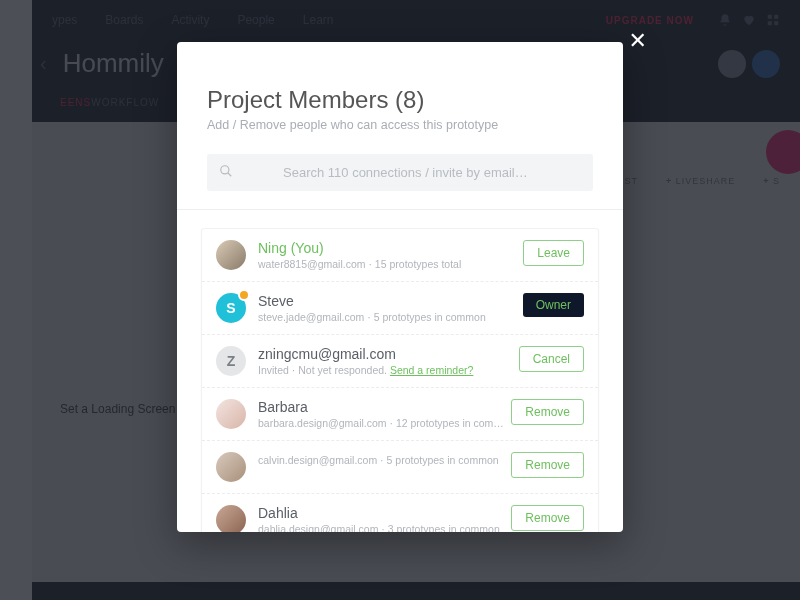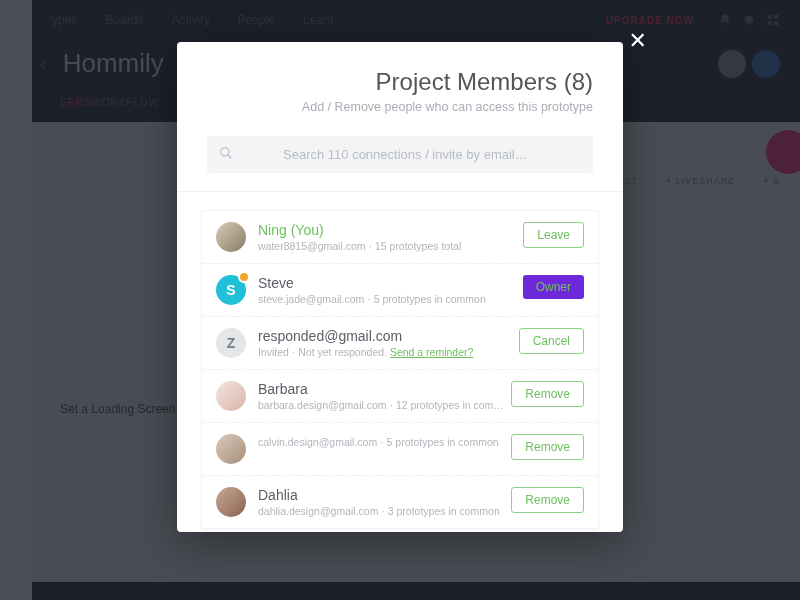--- a/index.html
+++ b/index.html
@@ -24,21 +24,21 @@
 .toolbarstrip { position: absolute; top: 54px; right: 20px; color: #888; font-size: 9px; letter-spacing: 1px; display: flex; gap: 28px; }
 .loading-screen { position: absolute; top: 280px; left: 28px; color: #4a4a4a; font-size: 12px; }
 .pinkfab { position: absolute; top: 8px; right: -10px; width: 44px; height: 44px; border-radius: 50%; background: #ff2f7a; }
 
 
 .overlay { position: absolute; inset: 0; background: rgba(25,30,38,.78); }
 
 
 .modal { position: absolute; top: 42px; left: 177px; width: 446px; height: 490px; background: #fff; border-radius: 4px; box-shadow: 0 12px 40px rgba(0,0,0,.35); display: flex; flex-direction: column; }
 .modal-close { position: absolute; top: -14px; right: -24px; color: #fff; font-size: 22px; cursor: pointer; }
-.modal-head { text-align: right; padding: 26px 30px 18px; }
+.modal-head { text-align: left; padding: 26px 30px 18px; margin-top: 18px; }
 .modal-title { font-size: 24px; font-weight: 300; color: #555; }
 .modal-sub { font-size: 12.5px; color: #a9aeb5; margin-top: 4px; }
 .searchwrap { margin: 4px 30px 0; background: #f3f4f5; border-radius: 3px; display: flex; align-items: center; padding: 10px 12px; gap: 42px; }
 .searchwrap .sicon { color: #b8bcc2; margin-right: 8px; font-size: 14px; }
 .searchwrap input { border: 0; background: transparent; outline: 0; font-size: 13px; color: #666; width: 100%; }
 .searchwrap input::placeholder { color: #b8bcc2; }
 .modal-divider { height: 1px; background: #eee; margin-top: 18px; }
 
 .memberlist { padding: 18px 24px 0; overflow: hidden; flex: 1; }
 .members-card { background: #fff; border: 1px solid #f1f1f1; border-radius: 3px; box-shadow: 0 1px 2px rgba(0,0,0,.03); }
@@ -51,21 +51,21 @@
 .avatar.z { background: #e5e6e8; color: #7a7f87; }
 .avatar.barb { background: linear-gradient(135deg,#f3e4e0,#d8b5a8); }
 .avatar.calvin { background: linear-gradient(135deg,#d8c9bd,#a8907a); }
 .avatar.dahlia { background: linear-gradient(135deg,#c9a896,#8a6350); }
 .info { flex: 1; min-width: 0; }
 .name { font-size: 14px; color: #5a5f67; }
 .name.me { color: #6ec05f; }
 .meta { font-size: 10.5px; color: #b1b5bb; margin-top: 2px; white-space: nowrap; overflow: hidden; text-overflow: ellipsis; }
 .meta .link { color: #6ec05f; text-decoration: underline; cursor: pointer; }
 .actbtn { border: 1px solid #8ed087; color: #6ec05f; background: #fff; border-radius: 3px; font-size: 12px; padding: 5px 13px; cursor: pointer; }
-.ownertag { background: #6d28d9; color: #6ec05f; border-radius: 3px; font-size: 12px; padding: 5px 13px; }
+.ownertag { background: #0f172a; color: #6ec05f; border-radius: 3px; font-size: 12px; padding: 5px 13px; }
 </style>
 </head>
 <body>
 
 <div class="app-bg">
   <div class="topbar">
     <div class="nav">
       <span>ypes</span>
       <span>Boards</span>
       <span>Activity</span>
@@ -157,21 +157,21 @@
         <div class="info">
           <div class="name">Steve</div>
           <div class="meta">steve.jade@gmail.com · 5 prototypes in common</div>
         </div>
         <span class="ownertag">Owner</span>
       </div>
 
       <div class="member">
         <div class="avatar z">Z</div>
         <div class="info">
-          <div class="name">responded@gmail.com</div>
+          <div class="name">zningcmu@gmail.com</div>
           <div class="meta"><span>Invited · Not yet responded. </span><span class="link">Send a reminder?</span></div>
         </div>
         <button class="actbtn">Cancel</button>
       </div>
 
       <div class="member">
         <div class="avatar barb"></div>
         <div class="info">
           <div class="name">Barbara</div>
           <div class="meta">barbara.design@gmail.com · 12 prototypes in common</div>

